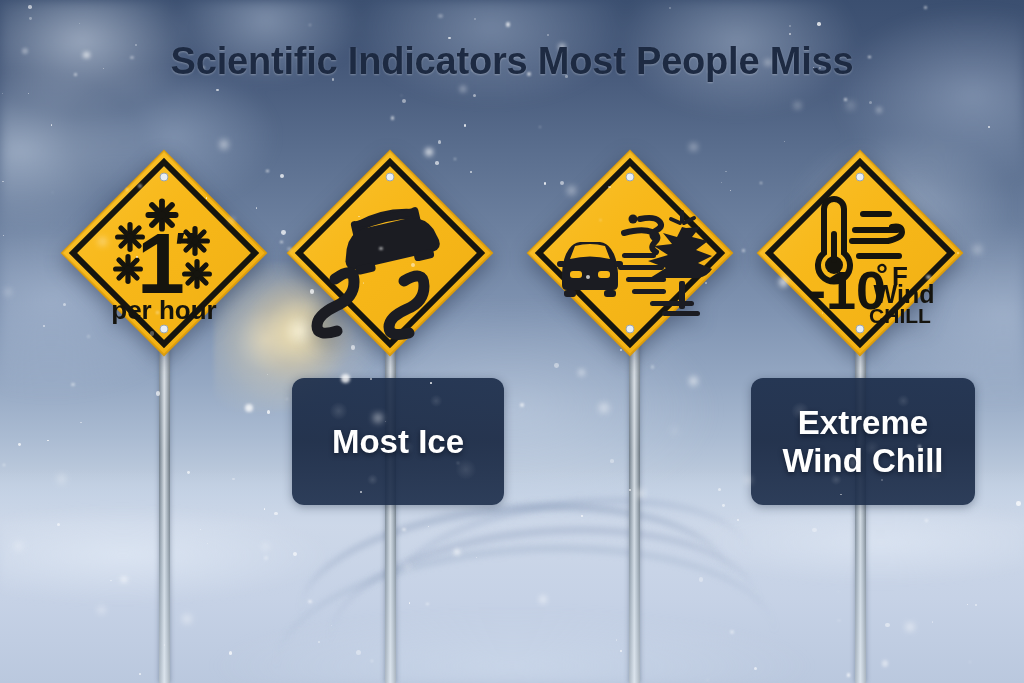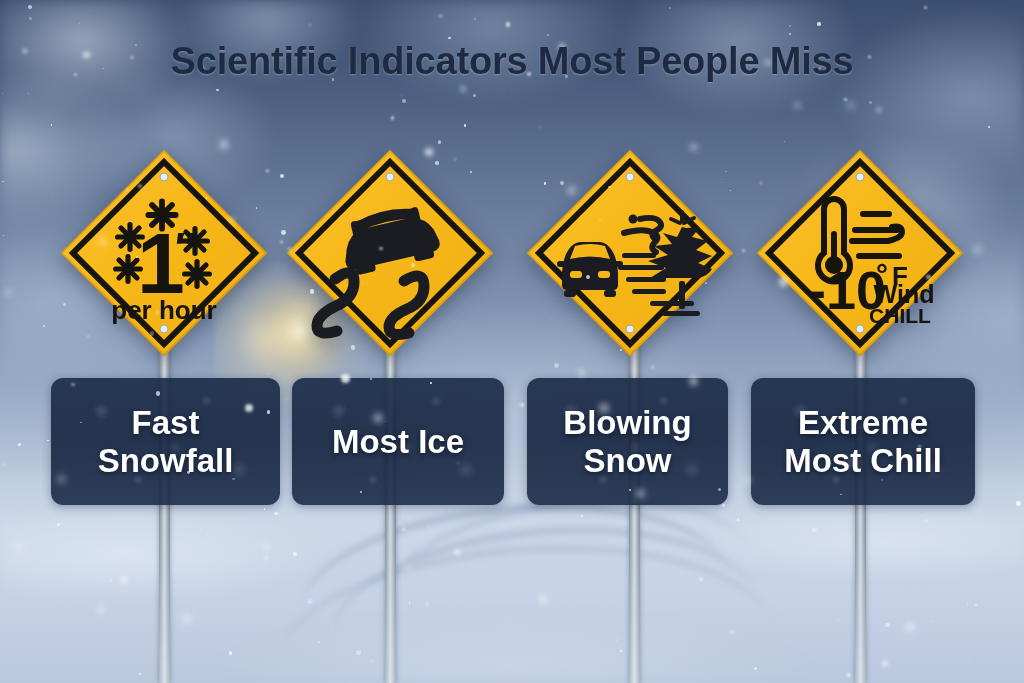--- a/index.html
+++ b/index.html
@@ -554,29 +554,21 @@
 
         <text x="56" y="164" text-anchor="start" font-family="Liberation Sans, sans-serif" font-size="54" font-weight="bold" fill="#15140e">-10</text>
         <text x="124" y="140" text-anchor="start" font-family="Liberation Sans, sans-serif" font-size="30" font-weight="bold" fill="#15140e">°</text>
         <text x="140" y="140" text-anchor="start" font-family="Liberation Sans, sans-serif" font-size="26" font-weight="bold" fill="#15140e">F</text>
         <text x="152" y="158" text-anchor="middle" font-family="Liberation Sans, sans-serif" font-size="25" font-weight="bold" fill="#15140e">Wind</text>
         <text x="148" y="178" text-anchor="middle" font-family="Liberation Sans, sans-serif" font-size="21" font-weight="bold" fill="#15140e">CHILL</text>
       </g>
     </svg>
   </div>
 
-  <div class="card" style="left:51px; width:229px;">
-    <div class="card-label">Fast
-Snowfall</div>
-  </div>
   <div class="card" style="left:292px; width:212px;">
     <div class="card-label">Most Ice</div>
   </div>
-  <div class="card" style="left:527px; width:201px;">
-    <div class="card-label">Blowing
-Snow</div>
-  </div>
   <div class="card" style="left:751px; width:224px;">
     <div class="card-label">Extreme
-Most Chill</div>
+Wind Chill</div>
   </div>
 
 </div>
 
 </body></html>

